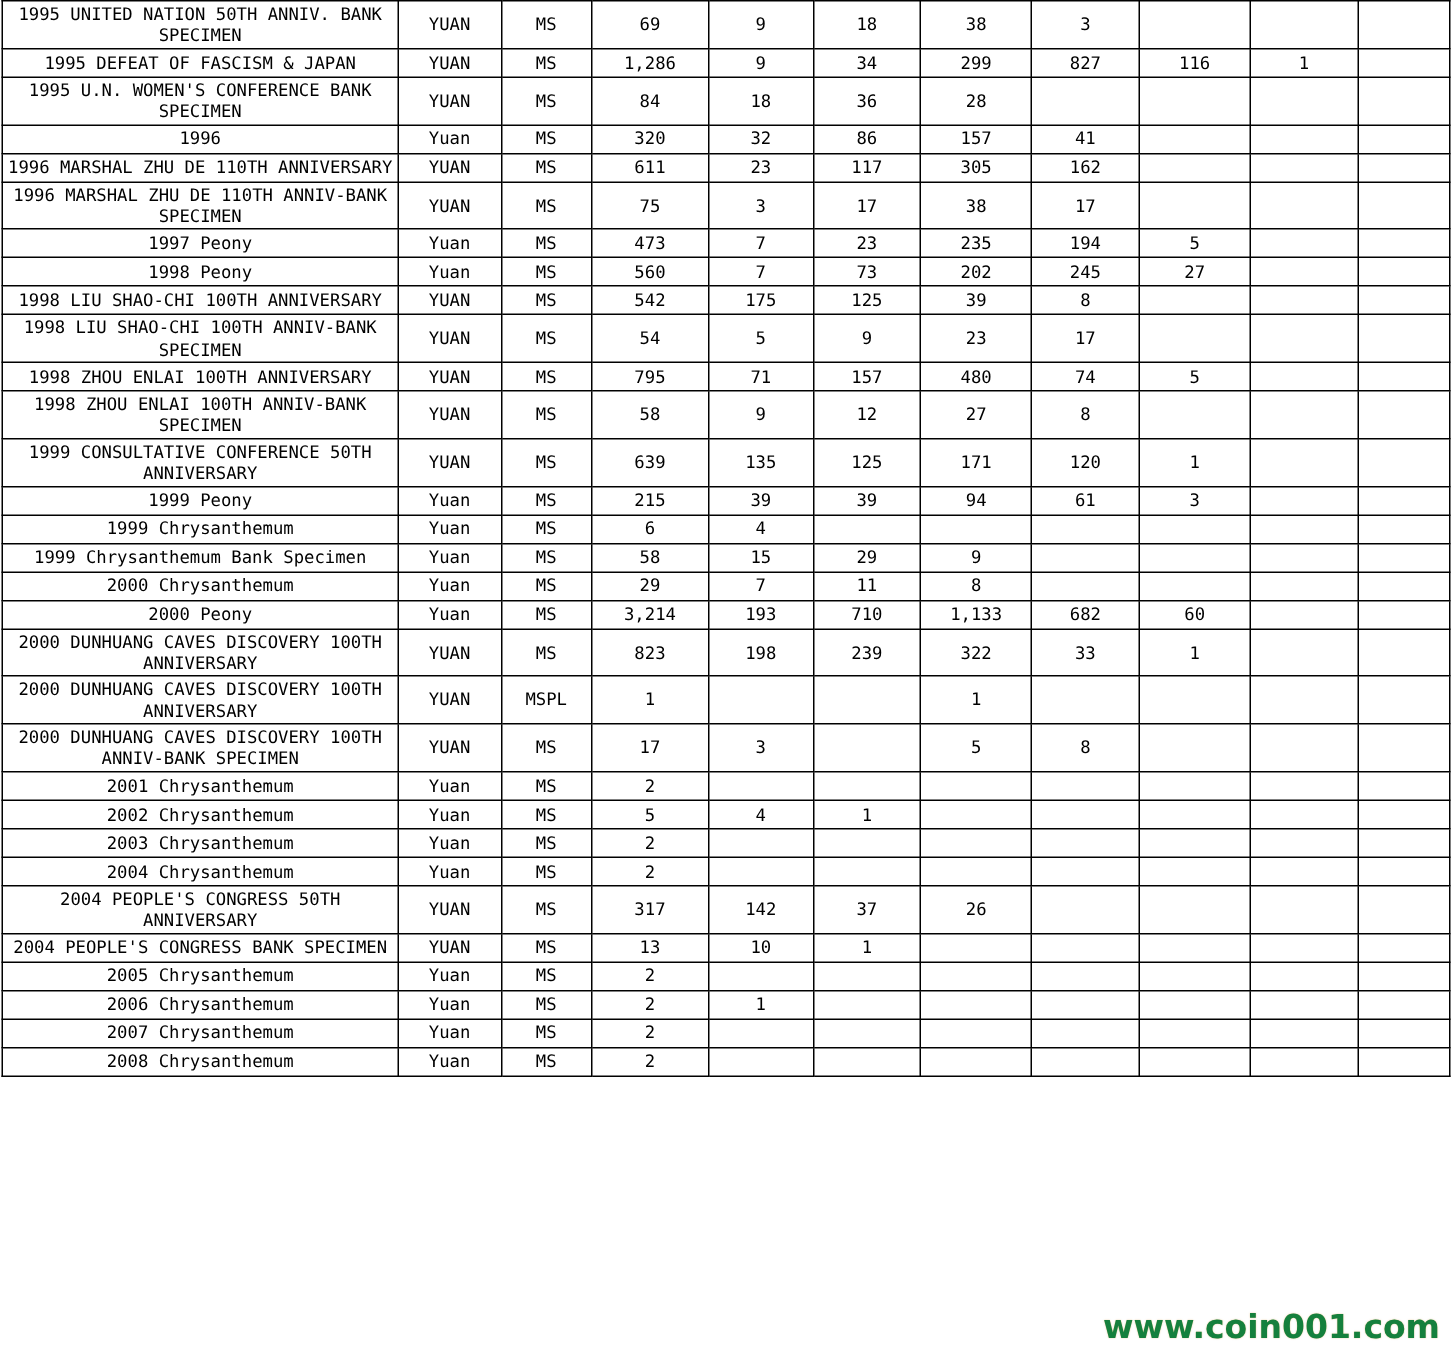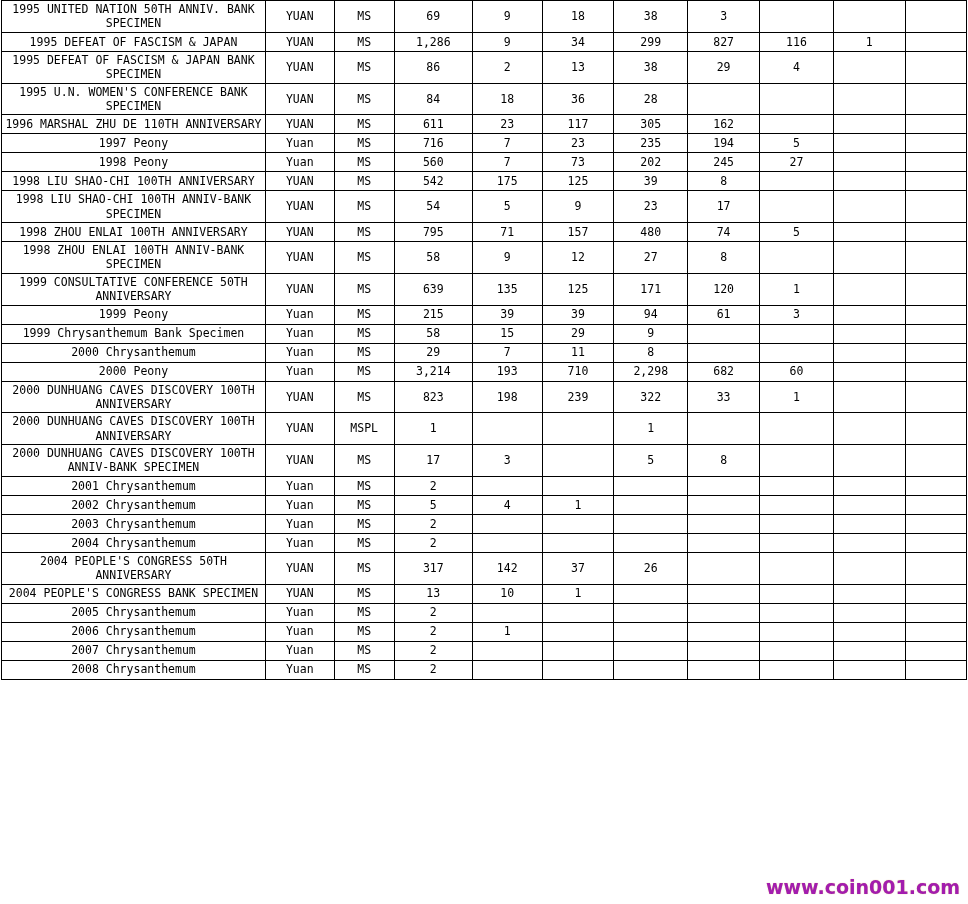--- a/index.html
+++ b/index.html
@@ -56,23 +56,23 @@
   col.w-g3     { width: 70px;  }
   col.w-g4     { width: 68px;  }
   col.w-g5     { width: 70px;  }
   col.w-g6     { width: 68px;  }
   col.w-g7     { width: 58px;  }
   .watermark {
     position: absolute;
     right: 8px;
     bottom: 6px;
     font-family: "DejaVu Sans", sans-serif;
-    font-size: 19px;
+    font-size: 22px;
     font-weight: bold;
-    color: #a21caf;
+    color: #15803d;
     letter-spacing: 0px;
     text-shadow: 0 0 1px rgba(200,140,40,0.6);
     pointer-events: none;
   }
 </style>
 </head>
 <body>
 
 <div class="sheet">
   <table class="coin-table">
@@ -110,63 +110,76 @@
           <td class="c-num">1,286</td>
           <td class="c-num">9</td>
           <td class="c-num">34</td>
           <td class="c-num">299</td>
           <td class="c-num">827</td>
           <td class="c-num">116</td>
           <td class="c-num">1</td>
           <td class="c-num"></td>
         </tr>
         <tr>
-          <td class="c-desc">1995 DEFEAT OF FASCISM &amp; JAPAN BANK SPECIMEN</td>
-          <td class="c-denom">YUAN</td>
-          <td class="c-grade">MS</td>
-          <td class="c-num">86</td>
-          <td class="c-num">2</td>
-          <td class="c-num">13</td>
-          <td class="c-num">38</td>
-          <td class="c-num">29</td>
-          <td class="c-num">4</td>
-          <td class="c-num"></td>
-          <td class="c-num"></td>
-        </tr>
-        <tr>
           <td class="c-desc">1995 U.N. WOMEN'S CONFERENCE BANK SPECIMEN</td>
           <td class="c-denom">YUAN</td>
           <td class="c-grade">MS</td>
           <td class="c-num">84</td>
           <td class="c-num">18</td>
           <td class="c-num">36</td>
           <td class="c-num">28</td>
           <td class="c-num"></td>
+          <td class="c-num"></td>
+          <td class="c-num"></td>
+          <td class="c-num"></td>
+        </tr>
+        <tr>
+          <td class="c-desc">1996</td>
+          <td class="c-denom">Yuan</td>
+          <td class="c-grade">MS</td>
+          <td class="c-num">320</td>
+          <td class="c-num">32</td>
+          <td class="c-num">86</td>
+          <td class="c-num">157</td>
+          <td class="c-num">41</td>
           <td class="c-num"></td>
           <td class="c-num"></td>
           <td class="c-num"></td>
         </tr>
         <tr>
           <td class="c-desc">1996 MARSHAL ZHU DE 110TH ANNIVERSARY</td>
           <td class="c-denom">YUAN</td>
           <td class="c-grade">MS</td>
           <td class="c-num">611</td>
           <td class="c-num">23</td>
           <td class="c-num">117</td>
           <td class="c-num">305</td>
           <td class="c-num">162</td>
           <td class="c-num"></td>
           <td class="c-num"></td>
           <td class="c-num"></td>
         </tr>
         <tr>
+          <td class="c-desc">1996 MARSHAL ZHU DE 110TH ANNIV-BANK SPECIMEN</td>
+          <td class="c-denom">YUAN</td>
+          <td class="c-grade">MS</td>
+          <td class="c-num">75</td>
+          <td class="c-num">3</td>
+          <td class="c-num">17</td>
+          <td class="c-num">38</td>
+          <td class="c-num">17</td>
+          <td class="c-num"></td>
+          <td class="c-num"></td>
+          <td class="c-num"></td>
+        </tr>
+        <tr>
           <td class="c-desc">1997 Peony</td>
           <td class="c-denom">Yuan</td>
           <td class="c-grade">MS</td>
-          <td class="c-num">716</td>
+          <td class="c-num">473</td>
           <td class="c-num">7</td>
           <td class="c-num">23</td>
           <td class="c-num">235</td>
           <td class="c-num">194</td>
           <td class="c-num">5</td>
           <td class="c-num"></td>
           <td class="c-num"></td>
         </tr>
         <tr>
           <td class="c-desc">1998 Peony</td>
@@ -253,20 +266,33 @@
           <td class="c-num">215</td>
           <td class="c-num">39</td>
           <td class="c-num">39</td>
           <td class="c-num">94</td>
           <td class="c-num">61</td>
           <td class="c-num">3</td>
           <td class="c-num"></td>
           <td class="c-num"></td>
         </tr>
         <tr>
+          <td class="c-desc">1999 Chrysanthemum</td>
+          <td class="c-denom">Yuan</td>
+          <td class="c-grade">MS</td>
+          <td class="c-num">6</td>
+          <td class="c-num">4</td>
+          <td class="c-num"></td>
+          <td class="c-num"></td>
+          <td class="c-num"></td>
+          <td class="c-num"></td>
+          <td class="c-num"></td>
+          <td class="c-num"></td>
+        </tr>
+        <tr>
           <td class="c-desc">1999 Chrysanthemum Bank Specimen</td>
           <td class="c-denom">Yuan</td>
           <td class="c-grade">MS</td>
           <td class="c-num">58</td>
           <td class="c-num">15</td>
           <td class="c-num">29</td>
           <td class="c-num">9</td>
           <td class="c-num"></td>
           <td class="c-num"></td>
           <td class="c-num"></td>
@@ -285,21 +311,21 @@
           <td class="c-num"></td>
           <td class="c-num"></td>
         </tr>
         <tr>
           <td class="c-desc">2000 Peony</td>
           <td class="c-denom">Yuan</td>
           <td class="c-grade">MS</td>
           <td class="c-num">3,214</td>
           <td class="c-num">193</td>
           <td class="c-num">710</td>
-          <td class="c-num">2,298</td>
+          <td class="c-num">1,133</td>
           <td class="c-num">682</td>
           <td class="c-num">60</td>
           <td class="c-num"></td>
           <td class="c-num"></td>
         </tr>
         <tr>
           <td class="c-desc">2000 DUNHUANG CAVES DISCOVERY 100TH ANNIVERSARY</td>
           <td class="c-denom">YUAN</td>
           <td class="c-grade">MS</td>
           <td class="c-num">823</td>

